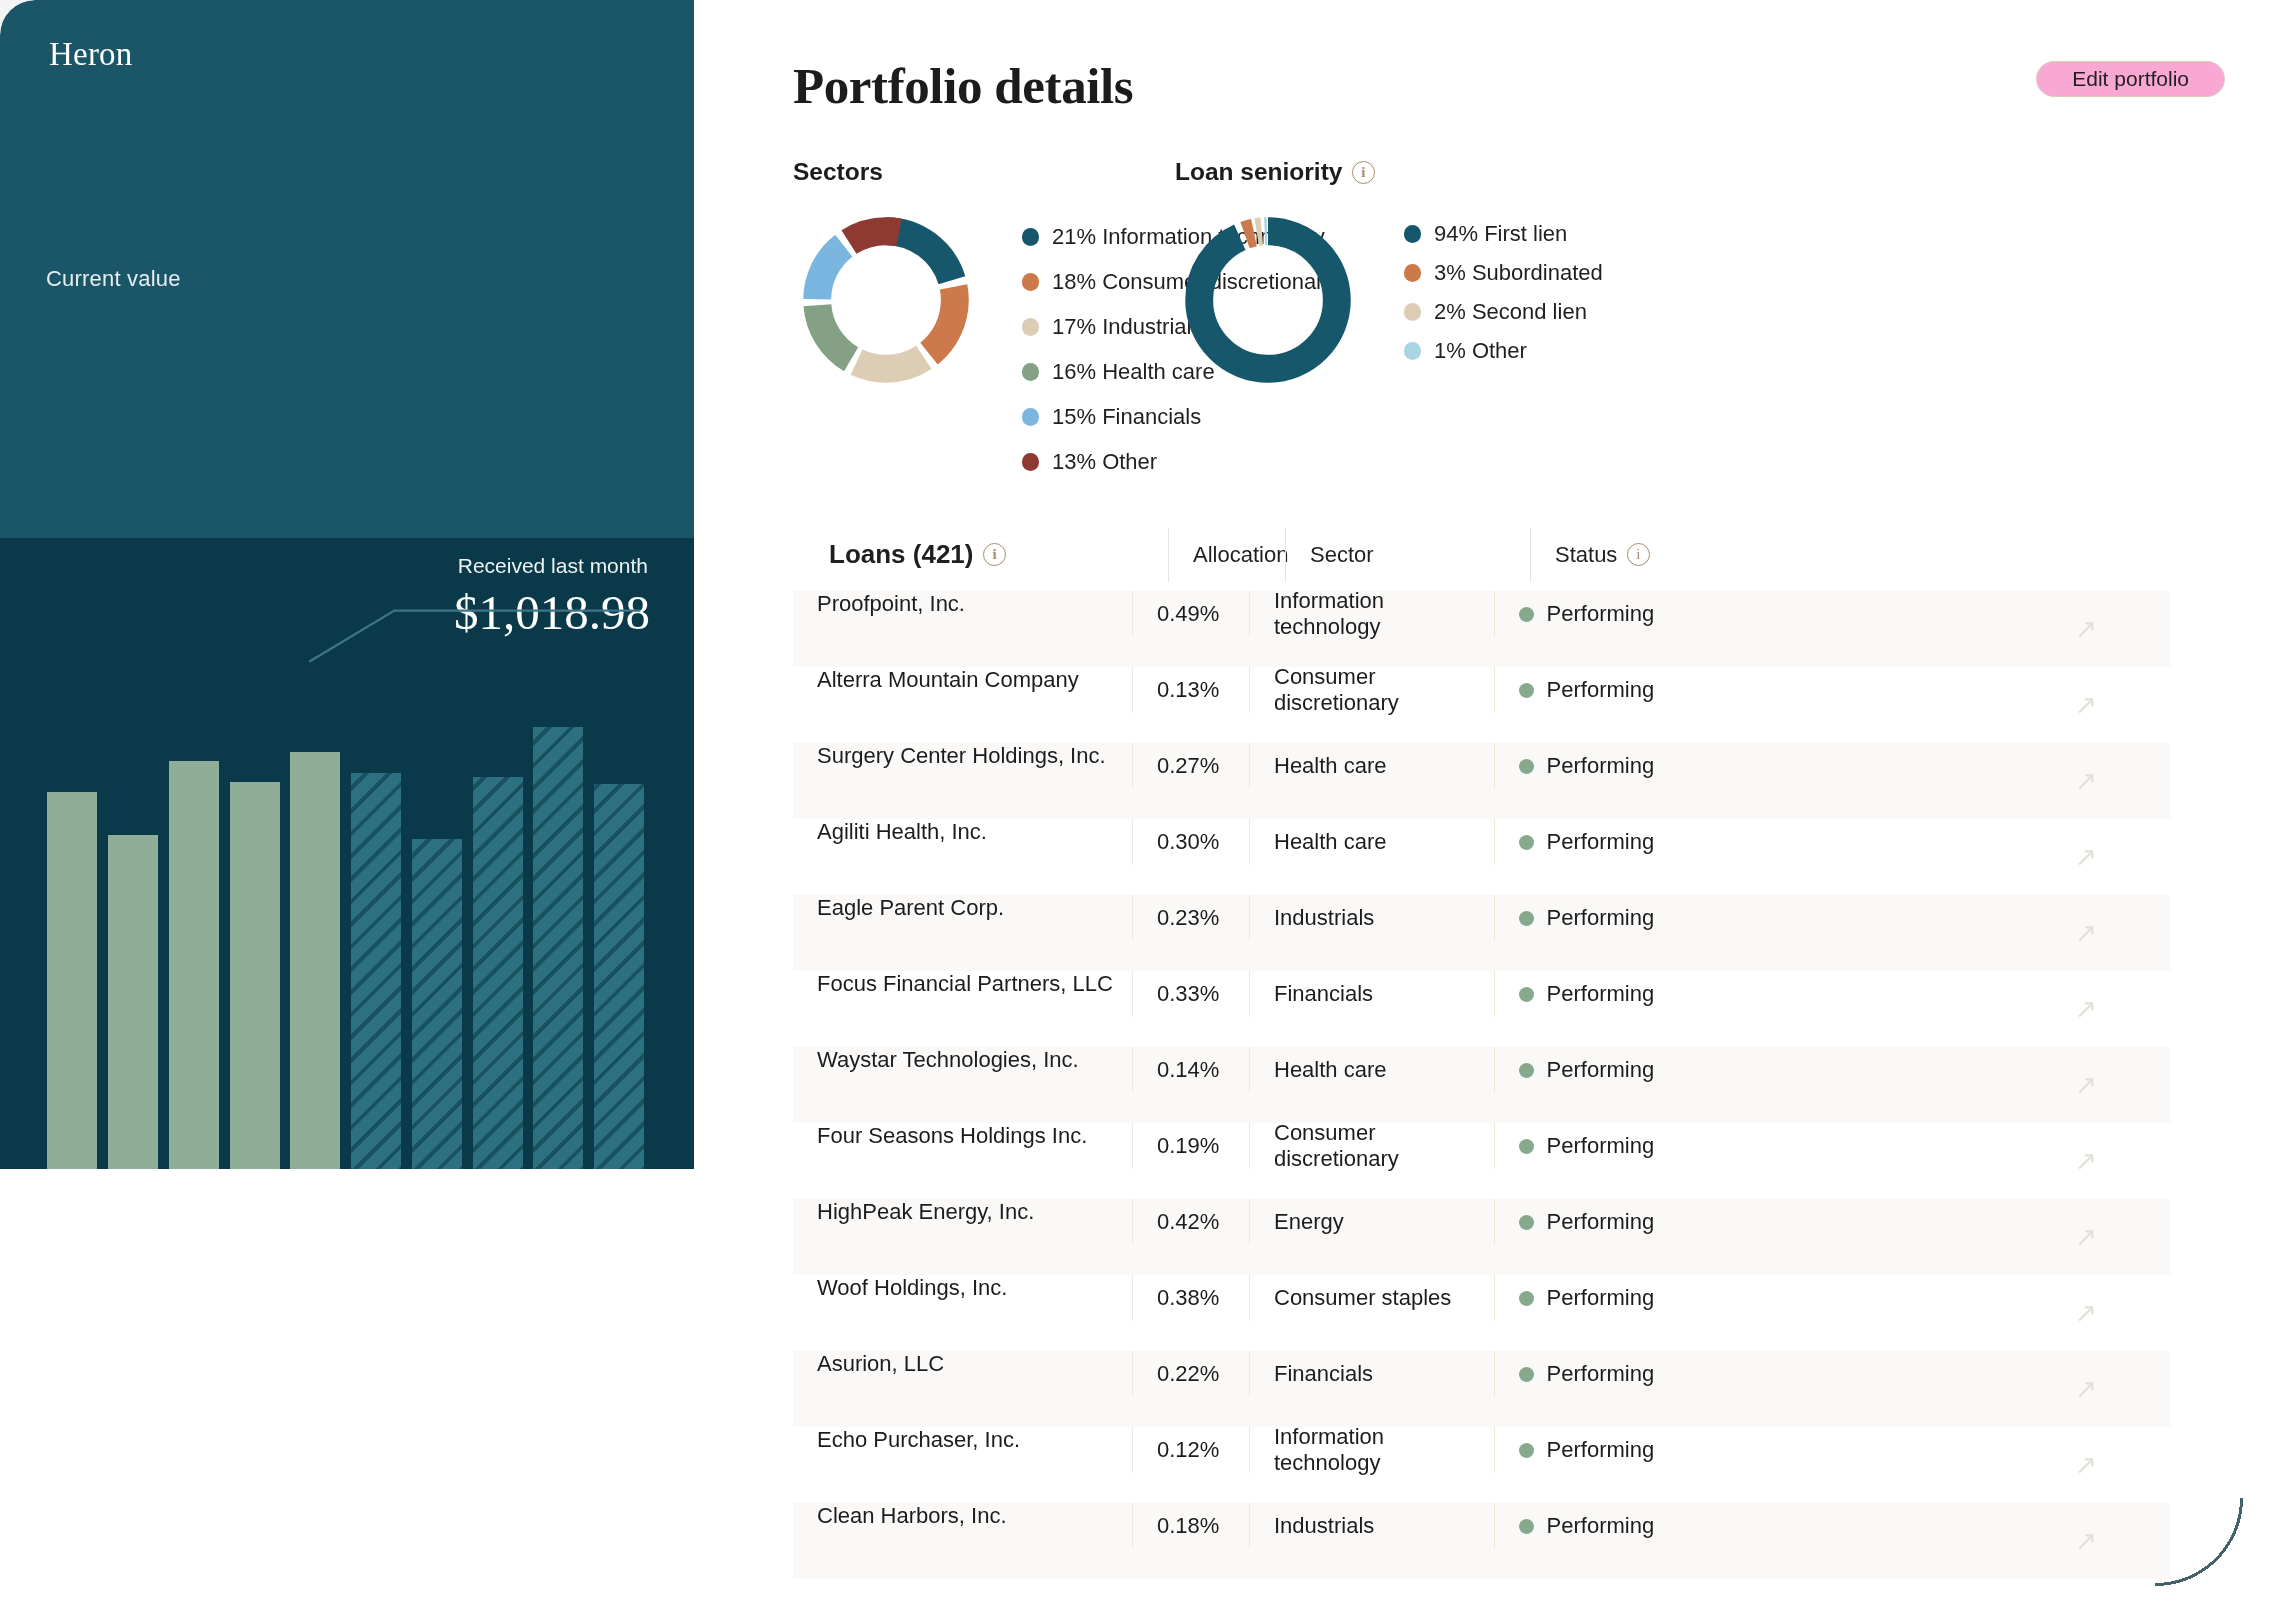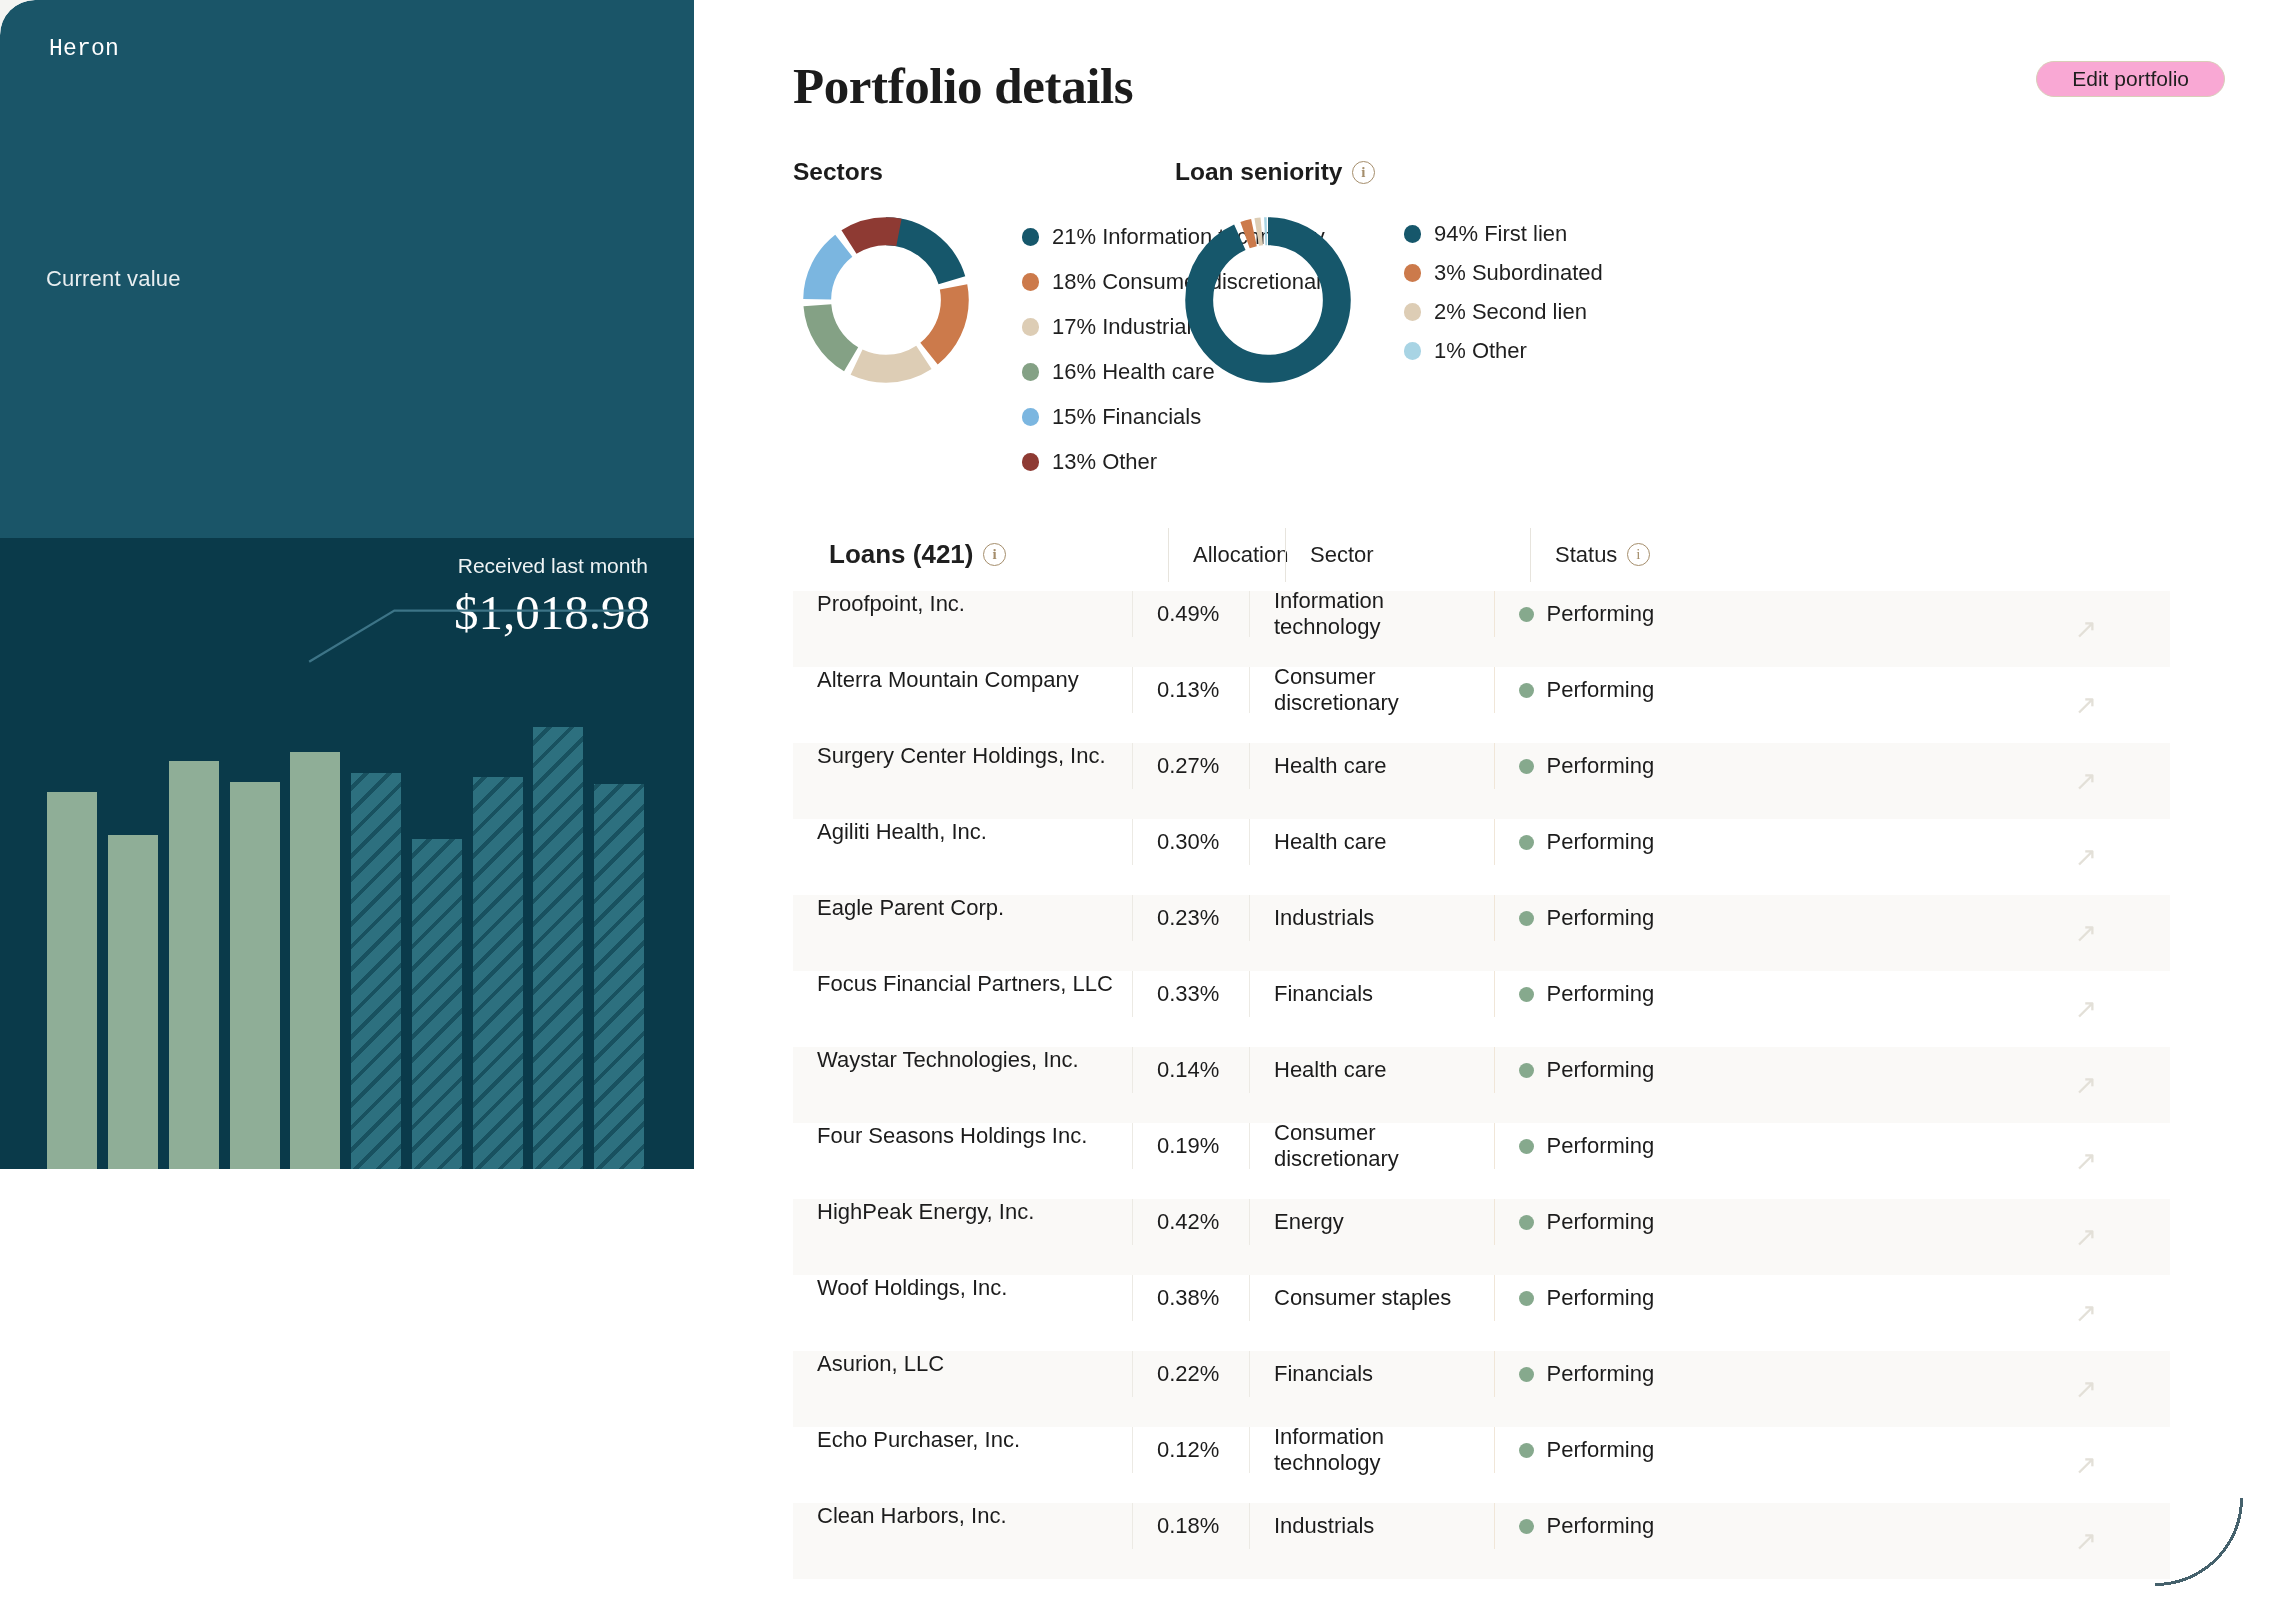--- a/index.html
+++ b/index.html
@@ -36,22 +36,22 @@
     position: absolute; left:0; top:0; width:694px; height:538px;
     background: #1a5568;
   }
   .sb-bottom {
     position: absolute; left:0; top:538px; width:694px; height:631px;
     background: #0a3a4a;
     overflow: hidden;
   }
   .brand {
     position:absolute; left:49px; top:36px;
-    font-family: Liberation Mono, monospace;
-    font-size: 23px; color:#ffffff; letter-spacing:0.2px;
+    font-family: Liberation Serif, serif;
+    font-size: 33px; color:#ffffff; letter-spacing:0.2px;
   }
   .cv-label {
     position:absolute; left:46px; top:266px;
     font-size: 22px; color:#e8eef0; letter-spacing:0.2px;
   }
   .cv-value {
     position:absolute; left:44px; top:312px;
     font-family:"Liberation Serif", serif;
     font-size: 82px; color:#ffffff; letter-spacing:-0.8px;
     line-height:1.1;

